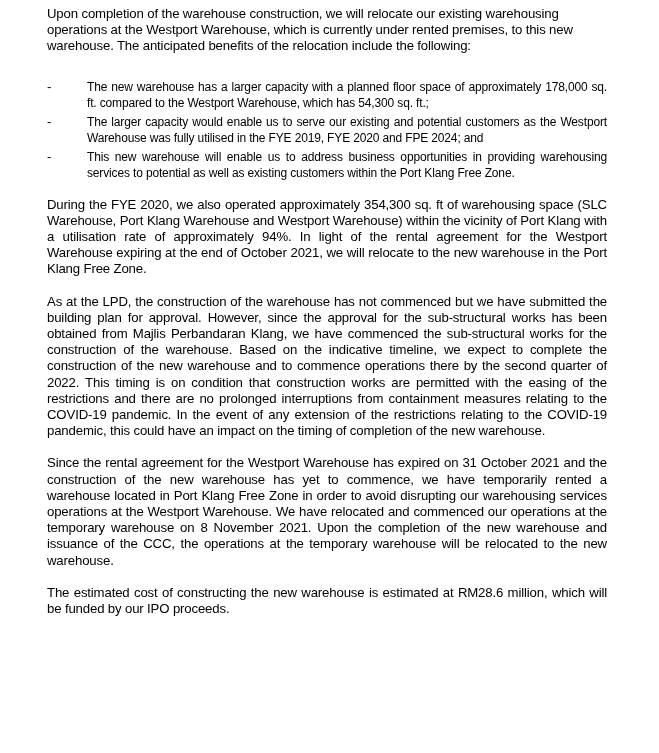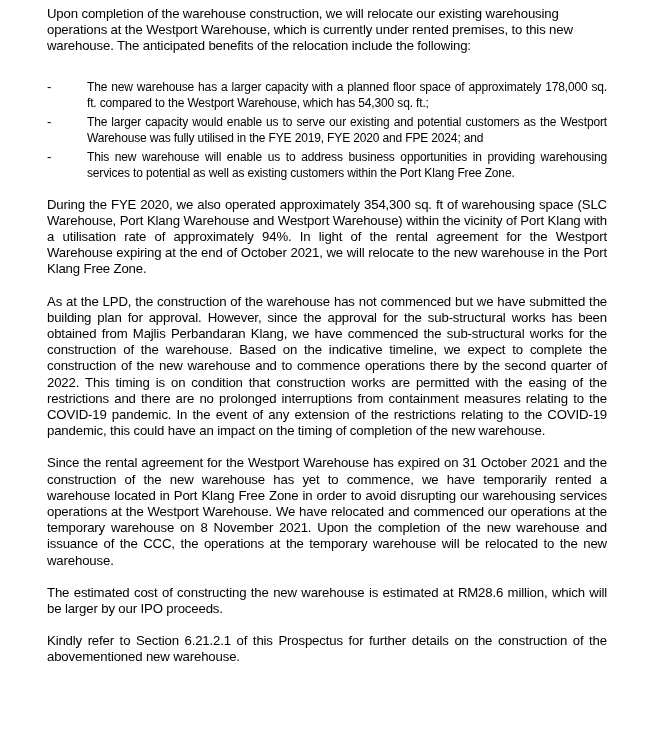--- a/index.html
+++ b/index.html
@@ -76,16 +76,15 @@
       <span class="bullet-text">This new warehouse will enable us to address business opportunities in providing warehousing services to potential as well as existing customers within the Port Klang Free Zone.</span>
     </li>
   </ul>
 
   <p class="para">During the FYE 2020, we also operated approximately 354,300 sq. ft of warehousing space (SLC Warehouse, Port Klang Warehouse and Westport Warehouse) within the vicinity of Port Klang with a utilisation rate of approximately 94%. In light of the rental agreement for the Westport Warehouse expiring at the end of October 2021, we will relocate to the new warehouse in the Port Klang Free Zone.</p>
   <div class="gap"></div>
   <p class="para">As at the LPD, the construction of the warehouse has not commenced but we have submitted the building plan for approval. However, since the approval for the sub-structural works has been obtained from Majlis Perbandaran Klang, we have commenced the sub-structural works for the construction of the warehouse. Based on the indicative timeline, we expect to complete the construction of the new warehouse and to commence operations there by the second quarter of 2022. This timing is on condition that construction works are permitted with the easing of the restrictions and there are no prolonged interruptions from containment measures relating to the COVID-19 pandemic. In the event of any extension of the restrictions relating to the COVID-19 pandemic, this could have an impact on the timing of completion of the new warehouse.</p>
   <div class="gap"></div>
   <p class="para">Since the rental agreement for the Westport Warehouse has expired on 31 October 2021 and the construction of the new warehouse has yet to commence, we have temporarily rented a warehouse located in Port Klang Free Zone in order to avoid disrupting our warehousing services operations at the Westport Warehouse. We have relocated and commenced our operations at the temporary warehouse on 8 November 2021. Upon the completion of the new warehouse and issuance of the CCC, the operations at the temporary warehouse will be relocated  to the new warehouse.</p>
   <div class="gap"></div>
-  <p class="para">The estimated cost of constructing the new warehouse is estimated at RM28.6 million, which will be larger by our IPO proceeds.</p>
+  <p class="para">The estimated cost of constructing the new warehouse is estimated at RM28.6 million, which will be funded by our IPO proceeds.</p>
   <div class="gap"></div>
-  <p class="para">Kindly refer to Section 6.21.2.1 of this Prospectus for further details on the construction of the abovementioned new warehouse.</p>
 </div>
 
 </body></html>

